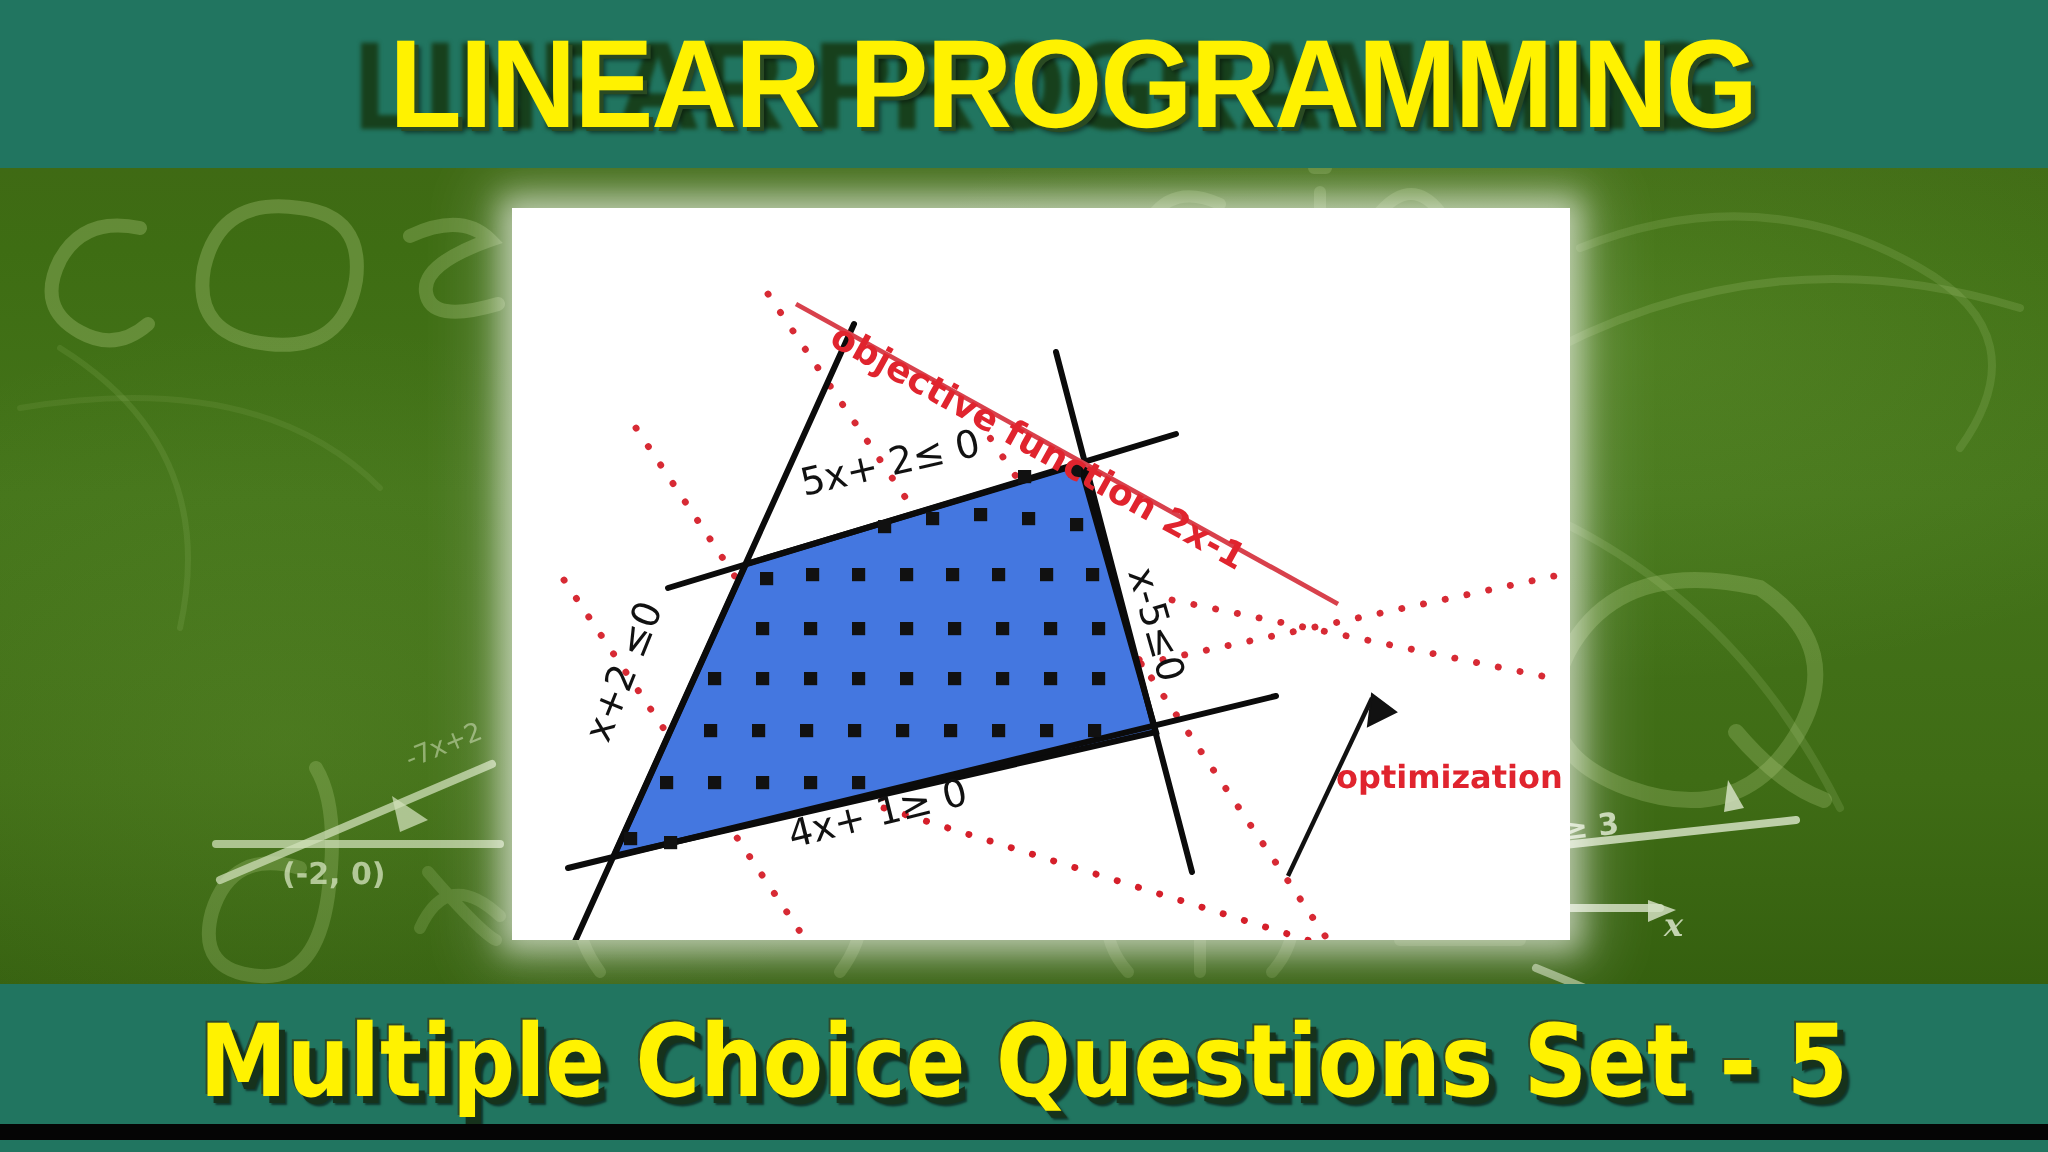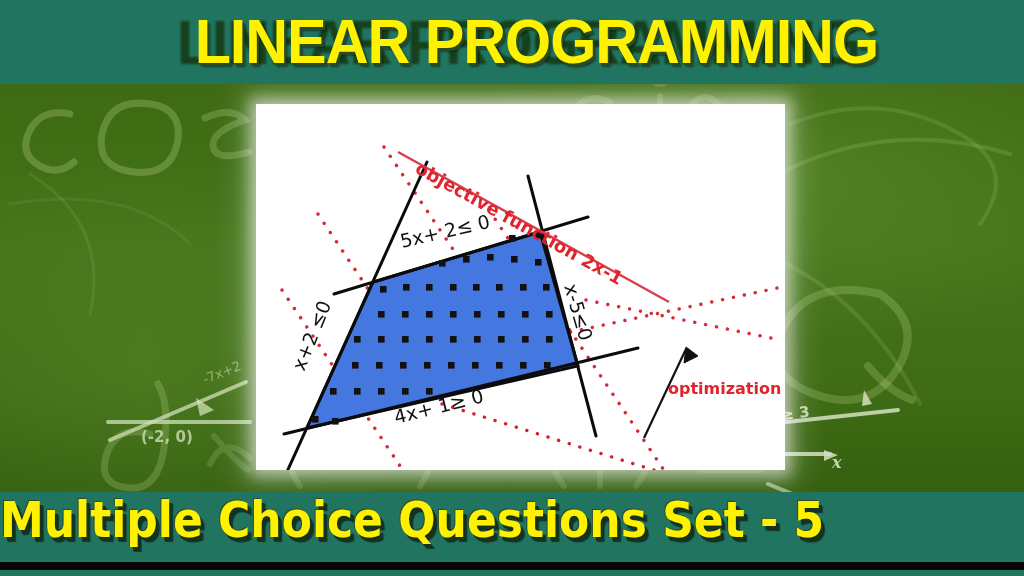--- a/index.html
+++ b/index.html
@@ -42,22 +42,22 @@
     position:absolute;white-space:nowrap;
     font-family:"Liberation Sans",sans-serif;
     font-weight:bold;font-size:56px;letter-spacing:-1px;
     transform:scaleX(1.06) scaleY(1.12);
   }
   #title-shadow{color:#17401c;left:196px;top:6px;filter:blur(1px);}
   #title-main{color:#FFF200;left:214px;top:5px;
     text-shadow:2px 2px 0 #2a4a22, 3px 3px 2px rgba(0,0,0,.45);}
 
   #subtitle-wrap{
-    position:absolute;left:0;top:484px;width:924px;height:70px;
-    display:flex;align-items:center;justify-content:flex-start;
+    position:absolute;left:0;top:496px;width:924px;height:70px;
+    display:flex;align-items:center;justify-content:flex-end;
   }
   #subtitle{
     font-family:"DejaVu Sans",sans-serif;font-weight:bold;font-size:44px;
     color:#FFF200;letter-spacing:0px;white-space:nowrap;
     transform:scaleY(1.14);
     text-shadow:3px 3px 0 #16321c, 4px 4px 1px rgba(0,0,0,.55), -1px -1px 0 #2c4a2c;
   }
 
   
   .dg-black{font-family:"DejaVu Sans",sans-serif;fill:#111;font-size:19px;font-weight:500;}

